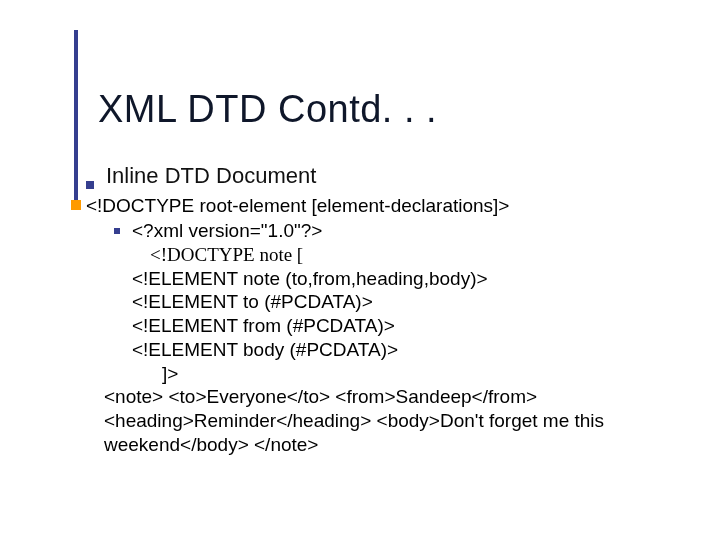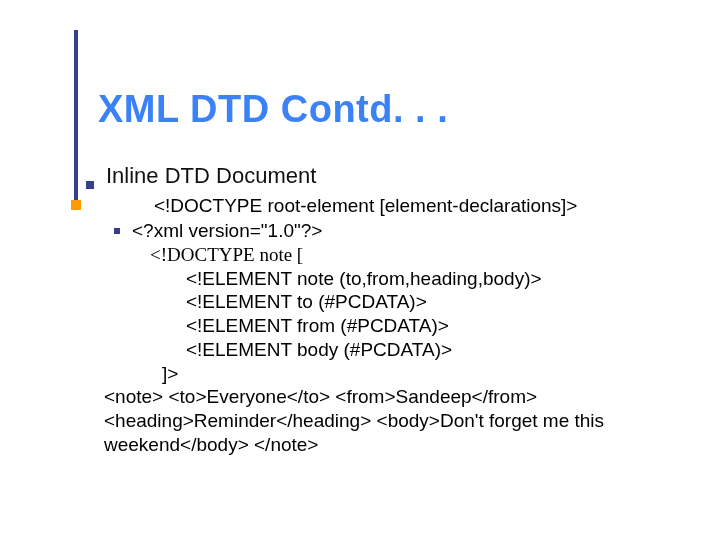--- a/index.html
+++ b/index.html
@@ -32,23 +32,23 @@
     top: 200px;
     width: 10px;
     height: 10px;
     background: #ff9a00; 
   }
   .title {
     position: absolute;
     left: 98px;
     top: 88px;
     font-size: 38px;
-    font-weight: 700;
+    font-weight: 400;
     letter-spacing: 0.5px;
-    color: #3b82f6;
+    color: #0f172a;
   }
   .body-region {
     position: absolute;
     left: 86px;
     top: 163px;
     width: 600px;
   }
   .bullet-row {
     display: flex;
     align-items: flex-end;
@@ -68,38 +68,37 @@
     margin-top: 9px;
   }
   .lvl1-text {
     font-size: 22px;
     color: #111;
   }
   .syntax-line {
     font-family: Arial, Helvetica, sans-serif;
     font-size: 19px;
     color: #000;
-    margin-left: 68px;
     margin-top: 6px;
     margin-bottom: 2px;
   }
   .code-block {
     font-family: Arial, Helvetica, sans-serif;
     font-size: 19px;
     color: #000;
     line-height: 1.25;
   }
   .lvl2-row {
     display: flex;
     align-items: flex-start;
     margin-left: 28px;
     margin-top: 2px;
   }
   .indent1 { margin-left: 18px; font-family: Liberation Serif, serif; }
-  .indent2 { margin-left: 54px; }
+  .indent2 { }
   .close-bracket { margin-left: 30px; }
   .example-block {
     font-family: Arial, Helvetica, sans-serif;
     font-size: 19px;
     color: #000;
     line-height: 1.25;
     margin-left: 18px;
     margin-top: 0;
     max-width: 580px;
   }

